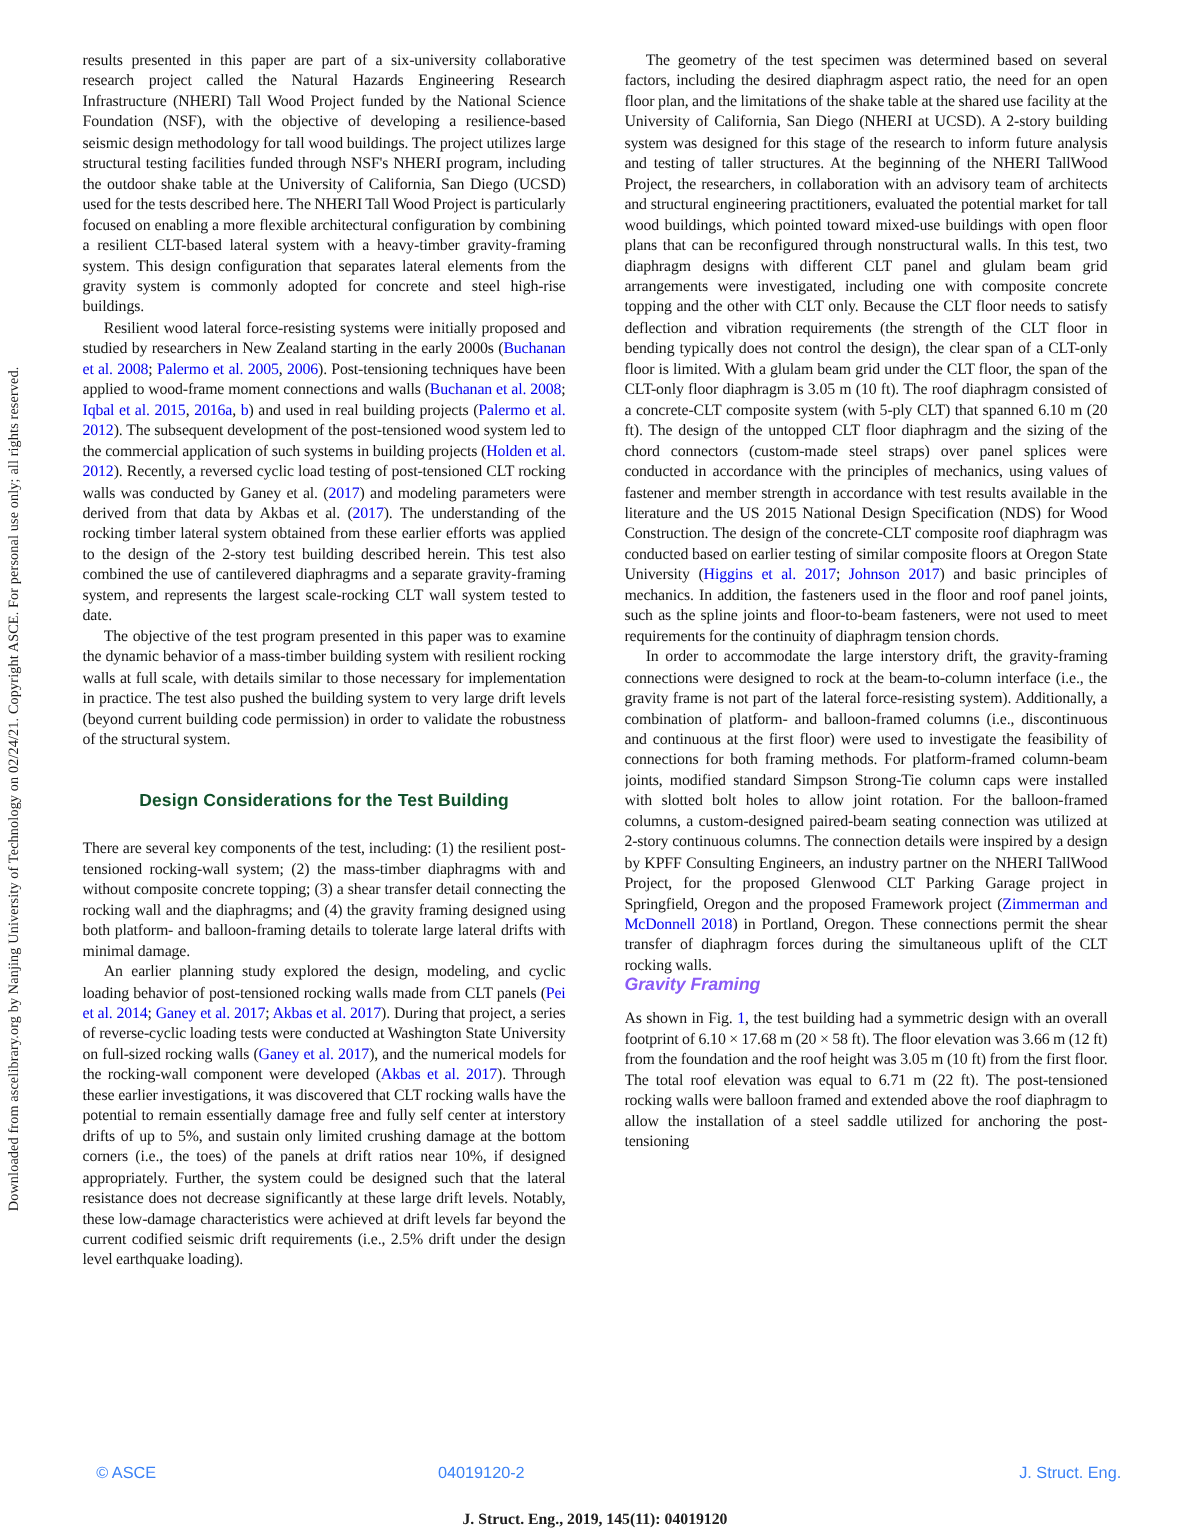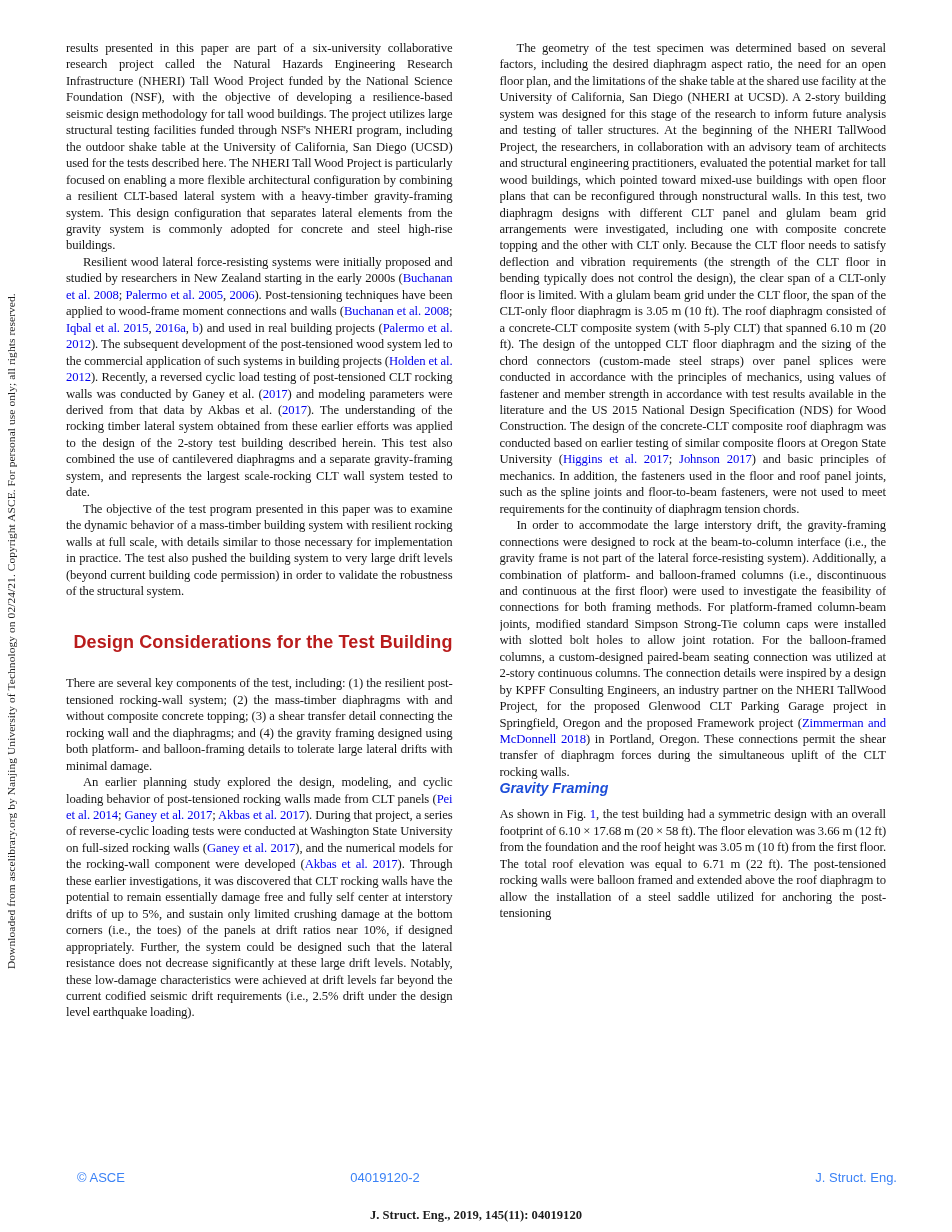--- a/index.html
+++ b/index.html
@@ -21,26 +21,26 @@
   }
   .col { width:392px; height:100%; overflow:hidden; }
   .para {
     margin:0; text-align:justify;
     font-size:12.7px; line-height:16.45px;
     letter-spacing:-0.12px; word-spacing:-0.25px;
   }
   .para.indent { text-indent:17px; }
   .h1 {
     font-family:"Liberation Sans", sans-serif; font-weight:700;
-    font-size:18px; color:#b91c1c; text-align:right;
+    font-size:14px; color:#14532d; text-align:center;
     margin:33px 0 22px 0; letter-spacing:0.1px;
   }
   .h2i {
     font-family:"Liberation Sans", sans-serif; font-weight:700; font-style:italic;
-    font-size:14.2px; color:#1d4ed8; text-align:left;
+    font-size:14.2px; color:#8b5cf6; text-align:left;
     margin:0 0 10px 0;
   }
   .cite { text-decoration:none; cursor:pointer; }
   
   .footer {
     position:absolute; left:77px; width:820px; top:1170px;
     display:flex; font-family:"Liberation Sans", sans-serif;
     font-size:13px; color:#3b82f6;
   }
   .footer .f-left  { flex:1; text-align:left; }

